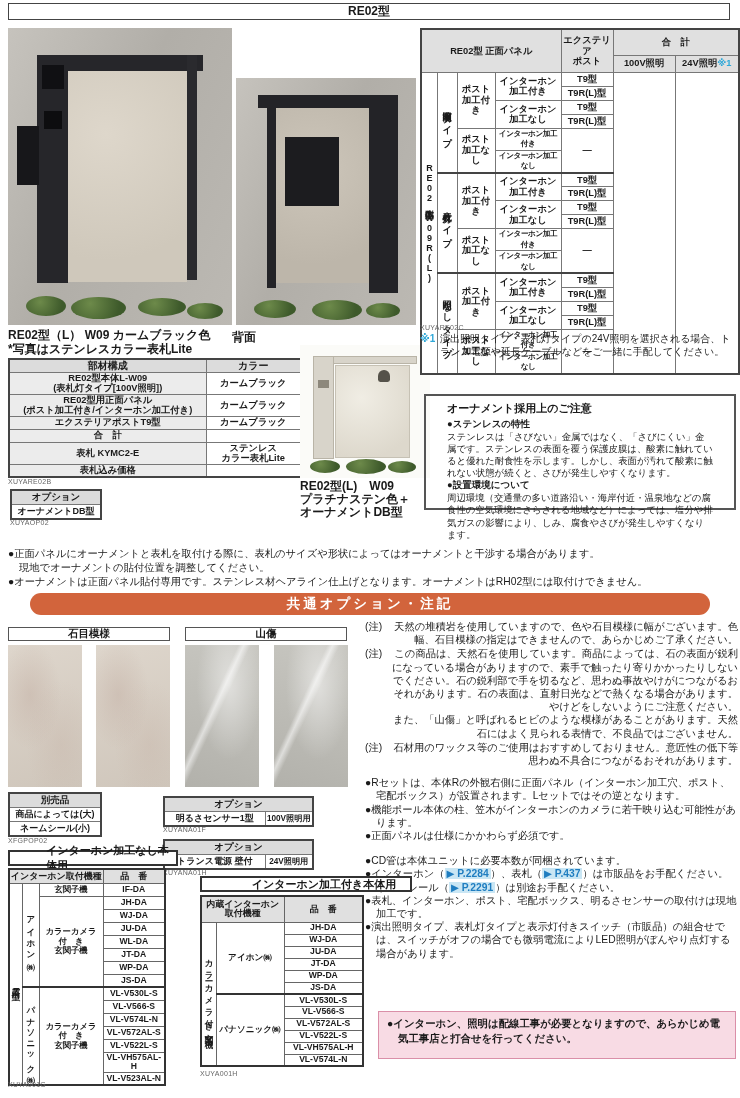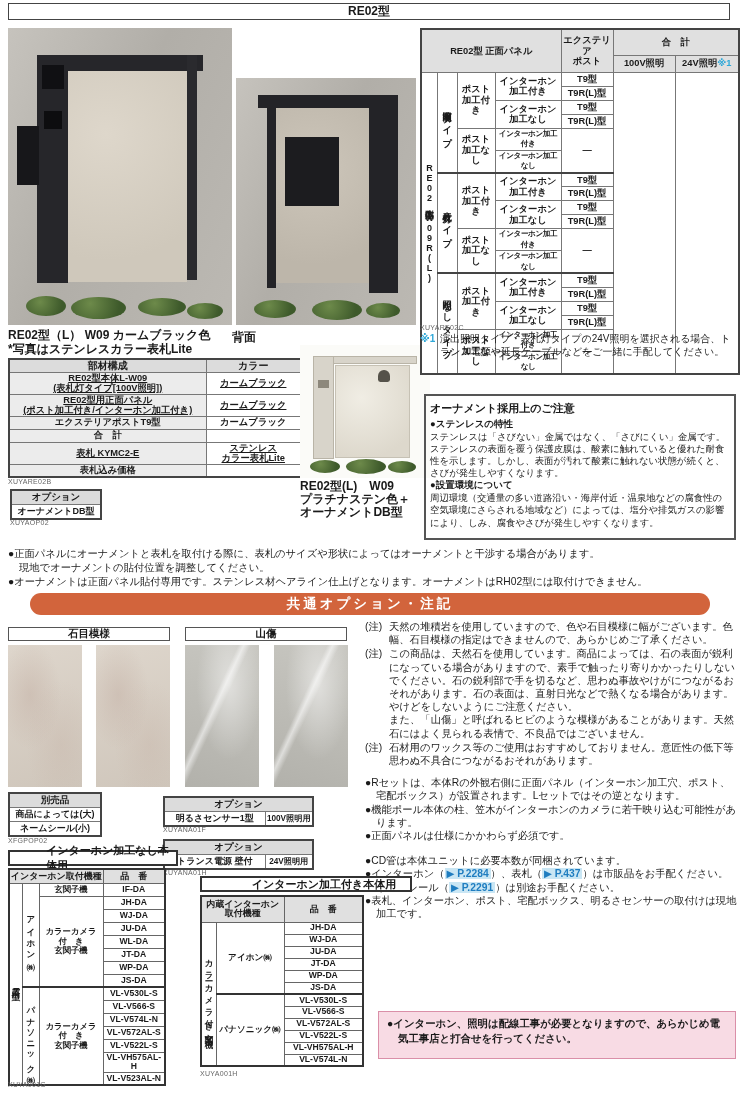--- a/index.html
+++ b/index.html
@@ -24,21 +24,21 @@
   
   table { border-collapse:collapse; table-layout:fixed; }
   td { border:1px solid #777; vertical-align:middle; text-align:center; overflow:hidden; }
   .vert { writing-mode:vertical-rl; text-orientation:upright; letter-spacing:1px; }
 
   
   .parts { position:absolute; left:8px; top:358px; width:292px; border:2px solid #444; font-weight:bold; }
   .parts td { font-size:9.3px; line-height:10.5px; height:13px; }
   .parts .ph td { background:#dcdcdc; font-size:10px; }
   .parts .pname { background:#ececec; }
-  .parts .two { height:22px;text-decoration:underline; }
+  .parts .two { height:22px; }
 
   
   .opt { position:absolute; border:2px solid #444; font-weight:bold; }
   .opt td { font-size:9px; height:13px; background:#fff; }
   .opt .oh { background:#dcdcdc; font-size:9.5px; }
 
   
   .combo { position:absolute; left:420px; top:28px; width:318px; border:2px solid #444; }
   .combo td { font-size:9.3px; font-weight:bold; line-height:10.5px; background:#fff; }
   .combo tr { height:14px; }
@@ -47,21 +47,21 @@
   .combo .scell { font-size:7.6px; letter-spacing:-.4px; }
   .combo .rowhead { font-size:9px; letter-spacing:0; }
   .combo .gsep td { border-top:2px solid #444; }
   .cyan { color:#2fa8d8; }
 
   .combo-note { position:absolute; left:420px; top:332px; width:318px; font-size:10px; line-height:13px;
                 display:flex; }
   .combo-note .mk { color:#2fa8d8; font-weight:bold; flex:0 0 20px; }
 
   
-  .orn-box { position:absolute; left:424px; top:394px; width:312px; height:146px; border:2px solid #555; padding:5px 4px; }
+  .orn-box { position:absolute; left:424px; top:394px; width:312px; height:116px; border:2px solid #555; padding:5px 21px; }
   .orn-title { font-size:11px; font-weight:bold; margin-bottom:2px; }
   .orn-h { font-size:9.5px; font-weight:bold; }
   .orn-b { font-size:9.4px; line-height:12.1px; }
 
   
   .mid-bullets { position:absolute; left:8px; top:547px; width:730px; font-size:10.3px; line-height:13.8px; }
   .bullet { padding-left:11px; text-indent:-11px; white-space:pre-line; }
   .banner { position:absolute; left:30px; top:593px; width:680px; height:22px; border-radius:11px;
             display:flex; align-items:center; justify-content:center;
             color:#fff; font-size:13.5px; font-weight:bold; letter-spacing:3px; }
@@ -76,21 +76,21 @@
       linear-gradient(160deg,#ded6cc,#cfc6bb); }
   .st-gray { background:
       linear-gradient(115deg, transparent 38%, rgba(255,255,255,.55) 42%, transparent 47%),
       radial-gradient(ellipse at 60% 28%, rgba(255,255,255,.5), transparent 52%),
       linear-gradient(200deg,#c8c7c1,#b2b1ab); }
 
   
   .rcol { position:absolute; left:365px; top:620px; width:373px; font-size:10.3px; line-height:13.2px; }
   .jnote { display:flex; margin-bottom:1px; }
   .jnote .nmark { flex:0 0 24px; }
-  .jnote .ntext { flex:1; white-space:pre-line; }
+  .jnote .ntext { flex:1; white-space:pre-line;text-align:right; }
   .plink { background:#c9e6f4; color:#1f7dc0; font-weight:bold; padding:0 2px; }
   .gap8 { height:8px; } .gap12 { height:12px; }
 
   
   .mtitle { position:absolute; height:16px; border:2px solid #333; background:#fff; display:flex;
             align-items:center; justify-content:center; font-size:11px; font-weight:bold;padding-left:36px; }
   .mtable { position:absolute; border:2px solid #333; font-weight:bold; }
   .mtable td { font-size:8.6px; line-height:9.5px; background:#fff; border:1px solid #666; }
   .mtable .mh td { background:#e0e0e0; font-size:9px; }
   .mtable .gsep td { border-top:2px solid #333; }
@@ -373,20 +373,21 @@
       </div>
     <div class="gap8"></div>
     <div class="bullet">●Rセットは、本体Rの外観右側に正面パネル（インターホン加工穴、ポスト、宅配ボックス）が設置されます。Lセットではその逆となります。</div>
     <div class="bullet">●機能ポール本体の柱、笠木がインターホンのカメラに若干映り込む可能性があります。</div>
     <div class="bullet">●正面パネルは仕様にかかわらず必須です。</div>
     <div class="gap12"></div>
     <div class="bullet">●CD管は本体ユニットに必要本数が同梱されています。</div>
     <div class="bullet"><span>●インターホン（</span><span class="plink">▶ P.2284</span><span>）、表札（</span><span class="plink">▶ P.437</span><span>）は市販品をお手配ください。
 ネームシール（</span><span class="plink">▶ P.2291</span><span>）は別途お手配ください。</span></div>
     <div class="bullet">●表札、インターホン、ポスト、宅配ボックス、明るさセンサーの取付けは現地加工です。</div>
+    <div class="bullet">●演出照明タイプ、表札灯タイプと表示灯付きスイッチ（市販品）の組合せでは、スイッチがオフの場合でも微弱電流によりLED照明がぼんやり点灯する場合があります。</div>
   </div>
 
   <table class="opt" style="left:8px;top:792px;width:94px;">
     <tbody>
         <tr>
           <td class="oh">別売品</td>
         </tr>
     <tr>
           <td>商品によっては(大)</td>
         </tr>

